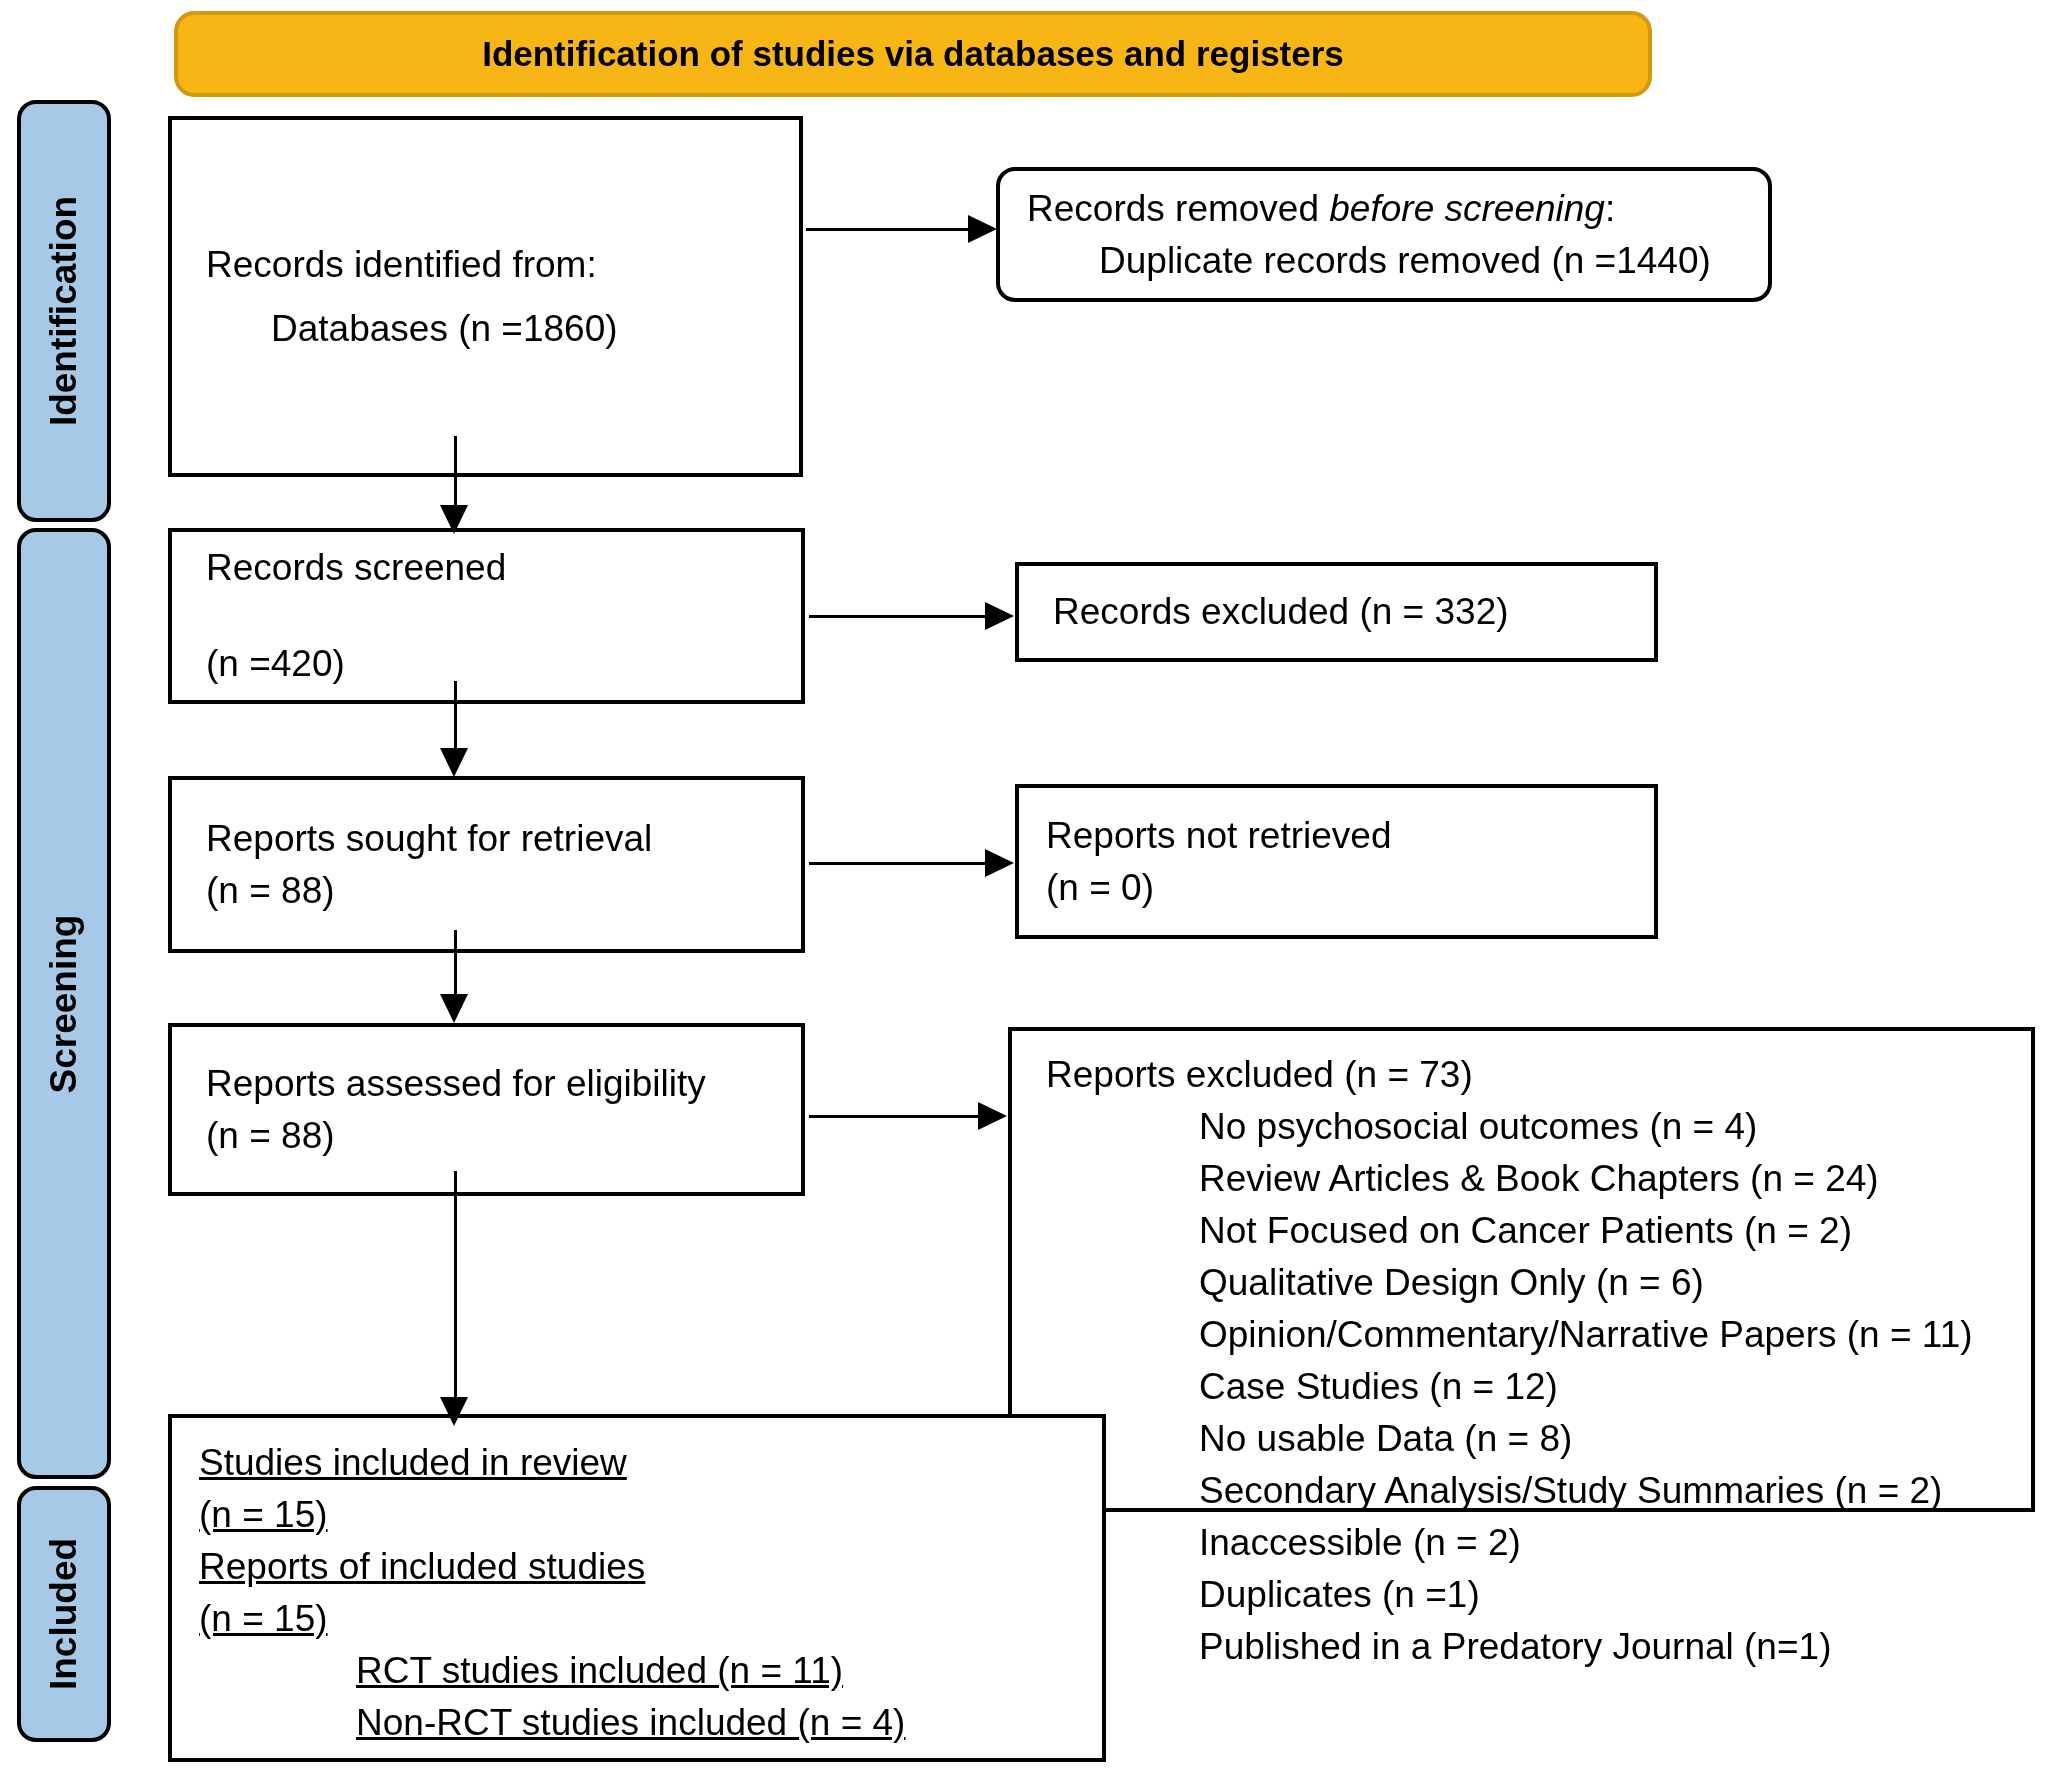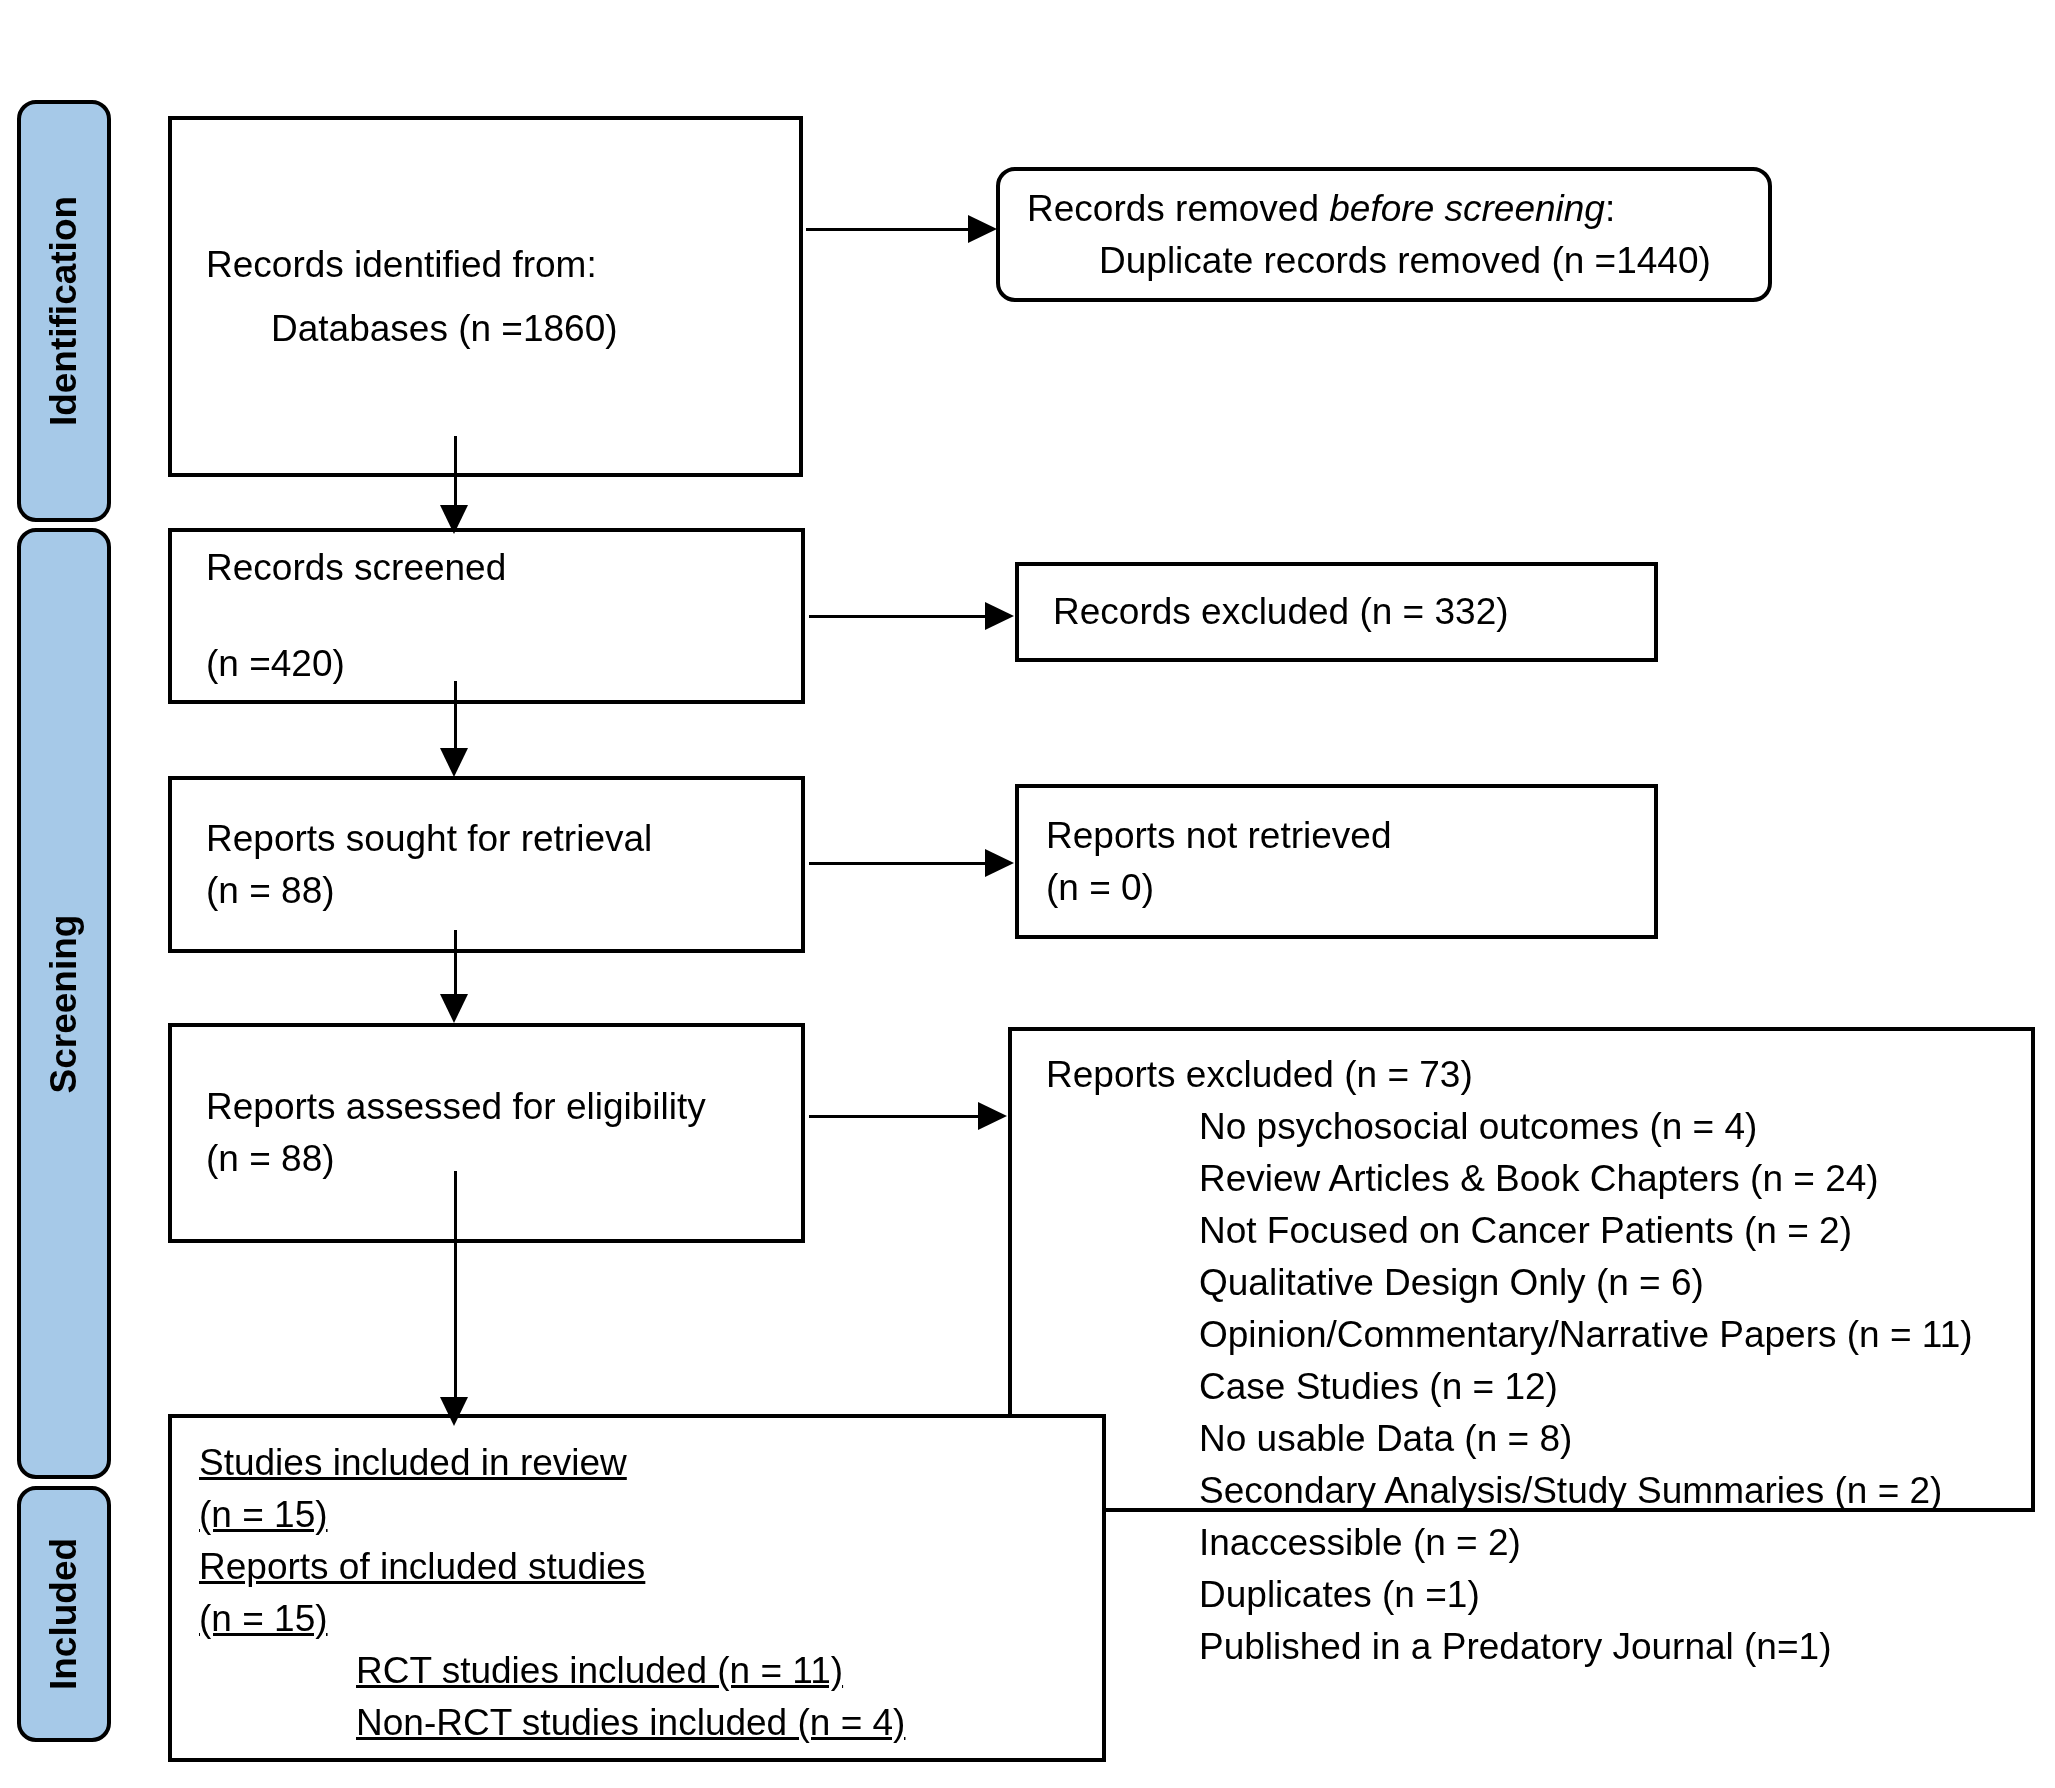--- a/index.html
+++ b/index.html
@@ -33,21 +33,21 @@
   }
   .vcenter{display:flex;flex-direction:column;justify-content:center;}
   #box-identified{left:168px;top:116px;width:635px;height:361px;padding-left:34px;}
   #box-identified .l2{padding-left:65px;margin-top:12px;}
   #box-removed{left:996px;top:167px;width:776px;height:135px;padding-left:27px;border-radius:19px;}
   #box-removed .l2{padding-left:72px;}
   #box-screened{left:168px;top:528px;width:637px;height:176px;padding-left:34px;gap:44px;}
   #box-records-excluded{left:1015px;top:562px;width:643px;height:100px;padding-left:34px;}
   #box-sought{left:168px;top:776px;width:637px;height:177px;padding-left:34px;}
   #box-not-retrieved{left:1015px;top:784px;width:643px;height:155px;padding-left:27px;}
-  #box-assessed{left:168px;top:1023px;width:637px;height:220px;padding-left:34px;}
+  #box-assessed{left:168px;top:1023px;width:637px;height:173px;padding-left:34px;}
   #box-reports-excluded{left:1008px;top:1027px;width:1027px;height:485px;padding:17.7px 10.2px 0 34px;}
   #box-reports-excluded .item{padding-left:153px;}
   #box-included{left:168px;top:1414px;width:938px;height:348px;padding:19px 0 8px 27px;text-decoration:underline;}
   #box-included .sub{padding-left:157px;}
   .it{font-style:italic;}
   
   .vline{position:absolute;width:3.4px;background:#000;}
   .hline{position:absolute;height:3.4px;background:#000;}
   .head-down{position:absolute;width:0;height:0;
     border-left:14.3px solid transparent;border-right:14.3px solid transparent;
@@ -70,20 +70,23 @@
   #h3-line{left:809px;top:862px;width:177px;}
   #h3-head{left:985px;top:849px;}
   #h4-line{left:809px;top:1115px;width:170px;}
   #h4-head{left:978px;top:1102px;}
 </style>
 </head>
 <body>
 
 <div id="canvas">
 
+  <div id="banner">
+    <span>Identification of studies via databases and registers</span>
+  </div>
 
   <div class="stage-bar" id="bar-identification">
     <span>Identification</span>
   </div>
   <div class="stage-bar" id="bar-screening">
     <span>Screening</span>
   </div>
   <div class="stage-bar" id="bar-included">
     <span>Included</span>
   </div>

